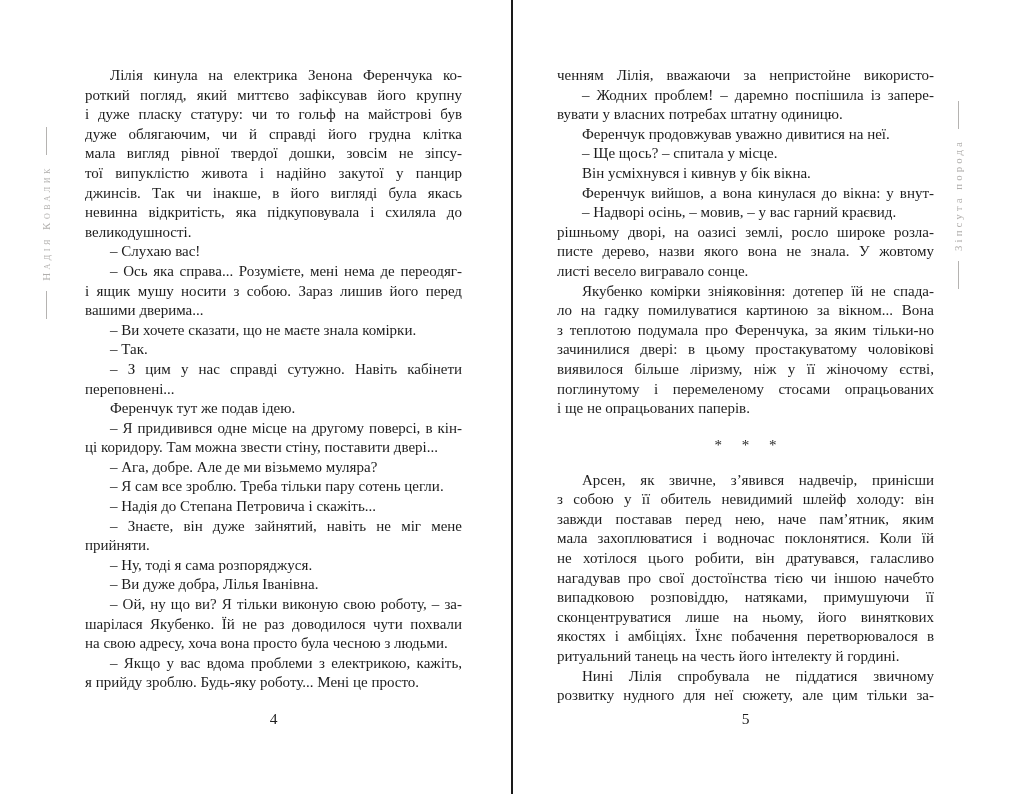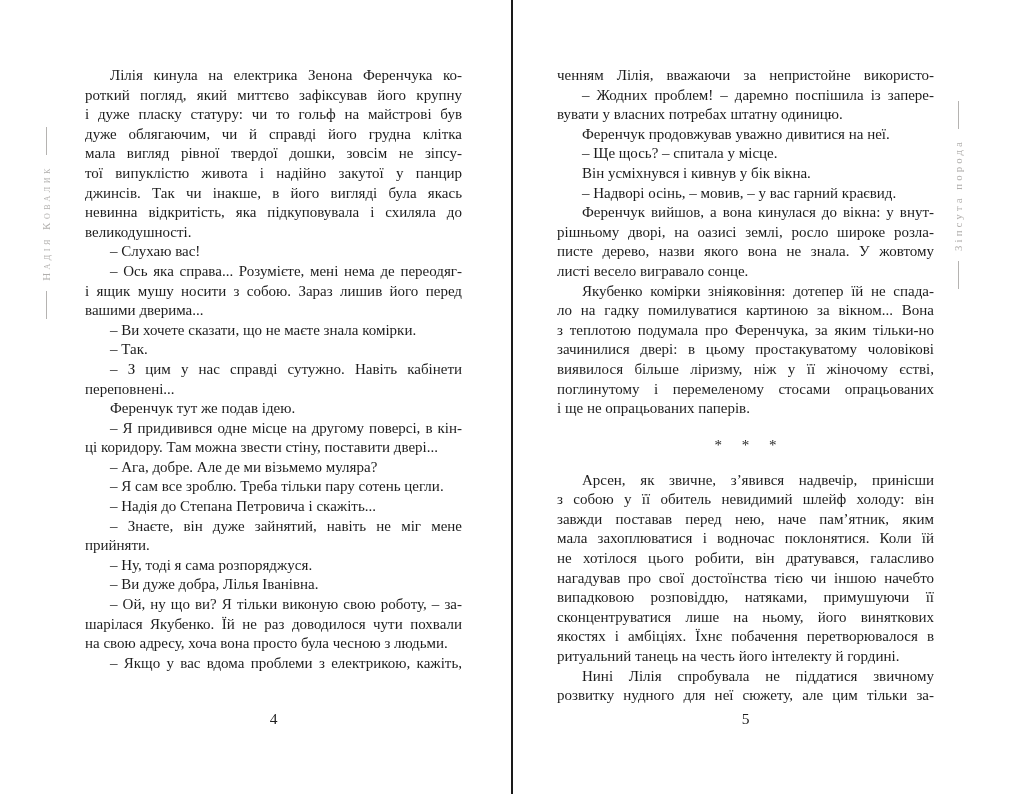--- a/index.html
+++ b/index.html
@@ -76,33 +76,34 @@
       <div class="line first end">– Я сам все зроблю. Треба тільки пару сотень цегли.</div>
       <div class="line first end">– Надія до Степана Петровича і скажіть...</div>
       <div class="line first">– Знаєте, він дуже зайнятий, навіть не міг мене</div>
       <div class="line end">прийняти.</div>
       <div class="line first end">– Ну, тоді я сама розпоряджуся.</div>
       <div class="line first end">– Ви дуже добра, Лілья Іванівна.</div>
       <div class="line first">– Ой, ну що ви? Я тільки виконую свою роботу, – за-</div>
       <div class="line">шарілася Якубенко. Їй не раз доводилося чути похвали</div>
       <div class="line end">на свою адресу, хоча вона просто була чесною з людьми.</div>
       <div class="line first">– Якщо у вас вдома проблеми з електрикою, кажіть,</div>
+      <div class="line end">я прийду зроблю. Будь-яку роботу... Мені це просто.</div>
     </div>
 
   <div class="divider"></div>
 
   <div class="text-page" id="page-right">
       <div class="line">ченням Лілія, вважаючи за непристойне використо-</div>
       <div class="line first">– Жодних проблем! – даремно поспішила із запере-</div>
       <div class="line end">вувати у власних потребах штатну одиницю.</div>
       <div class="line first end">Ференчук продовжував уважно дивитися на неї.</div>
       <div class="line first end">– Ще щось? – спитала у місце.</div>
       <div class="line first end">Він усміхнувся і кивнув у бік вікна.</div>
+      <div class="line first">Ференчук вийшов, а вона кинулася до вікна: у внут-</div>
       <div class="line first end">– Надворі осінь, – мовив, – у вас гарний краєвид.</div>
-      <div class="line first">Ференчук вийшов, а вона кинулася до вікна: у внут-</div>
       <div class="line">рішньому дворі, на оазисі землі, росло широке розла-</div>
       <div class="line">писте дерево, назви якого вона не знала. У жовтому</div>
       <div class="line end">листі весело вигравало сонце.</div>
       <div class="line first">Якубенко комірки зніяковіння: дотепер їй не спада-</div>
       <div class="line">ло на гадку помилуватися картиною за вікном... Вона</div>
       <div class="line">з теплотою подумала про Ференчука, за яким тільки-но</div>
       <div class="line">зачинилися двері: в цьому простакуватому чоловікові</div>
       <div class="line">виявилося більше ліризму, ніж у її жіночому єстві,</div>
       <div class="line">поглинутому і перемеленому стосами опрацьованих</div>
       <div class="line end">і ще не опрацьованих паперів.</div>

